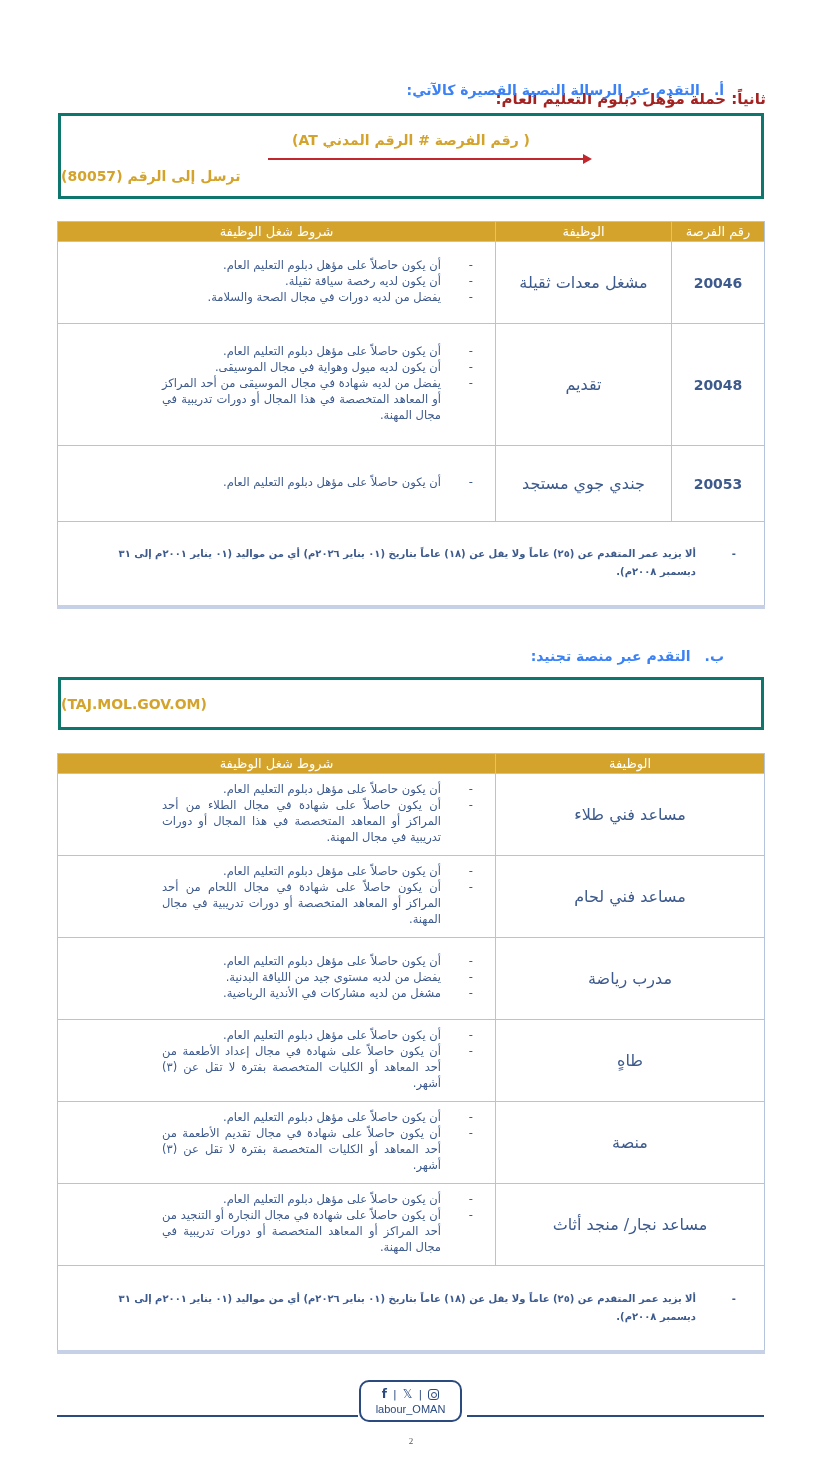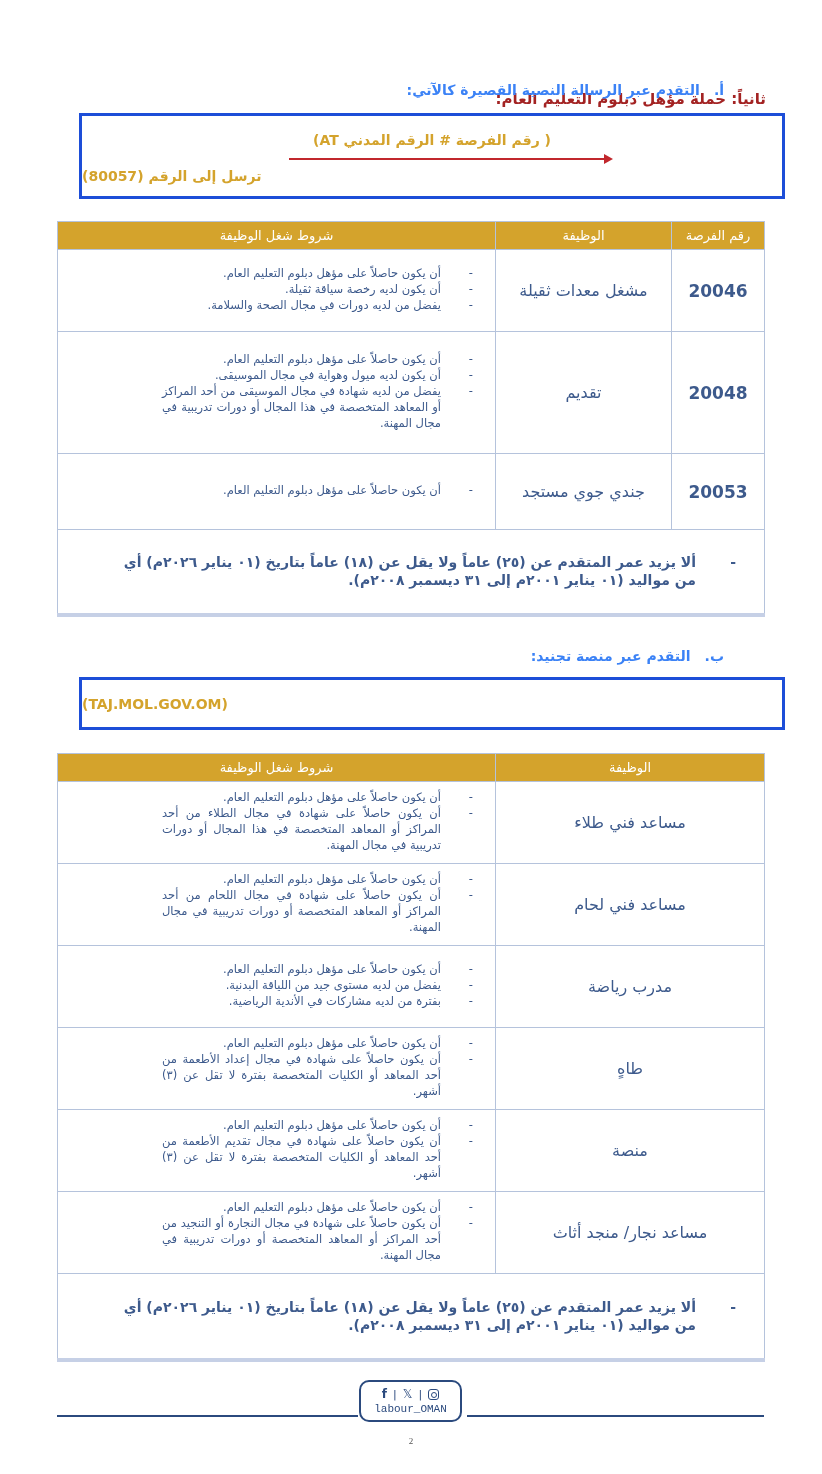--- a/index.html
+++ b/index.html
@@ -5,54 +5,54 @@
   * { box-sizing: border-box; margin: 0; padding: 0; }
   html, body { width: 822px; height: 1474px; background: #ffffff; }
   body { position: relative; font-family: "DejaVu Sans", "Liberation Sans", sans-serif; color: #3d5a8c; overflow: hidden; }
 
   .heading-main { position: absolute; right: 56px; top: 54px; direction: rtl; font-size: 15px; font-weight: bold; color: #a32323; margin-top: 36px; }
   .sub-heading { position: absolute; direction: rtl; font-size: 14px; font-weight: bold; color: #3b82f6; }
   .sub-heading .marker { display: inline-block; margin-left: 14px; }
   .sub-a { right: 98px; top: 82px; }
   .sub-b { right: 98px; top: 648px; }
 
-  .box { position: absolute; left: 58px; width: 706px; border: 3px solid #1d4ed8; background: #fff; margin-left: 21px; }
+  .box { position: absolute; left: 58px; width: 706px; border: 3px solid #0f766e; background: #fff; }
   .sms-box { top: 113px; height: 86px; }
   .sms-line1 { position: absolute; left: 0; right: 0; top: 16px; text-align: center; direction: rtl; font-size: 14px; font-weight: bold; color: #d4a32c; }
   .sms-arrow { position: absolute; left: 207px; top: 42px; width: 316px; height: 2px; background: #c1272d; }
   .sms-arrow::after { content: ""; position: absolute; right: -8px; top: -4px; border-left: 9px solid #c1272d; border-top: 5px solid transparent; border-bottom: 5px solid transparent; }
   .sms-line2 { position: absolute; left: 0; right: 0; top: 52px; text-align: left; direction: rtl; font-size: 14px; font-weight: bold; color: #d4a32c; }
 
   .url-box { top: 677px; height: 53px; }
   .url-text { position: absolute; left: 0; right: 0; top: 16px; text-align: left; font-size: 14px; font-weight: bold; color: #d4a32c; }
 
   table { position: absolute; left: 57px; width: 708px; border-collapse: collapse; direction: rtl; table-layout: fixed; }
-  table th { background: #d4a32c; color: #ffffff; font-weight: normal; font-size: 13px; height: 28px; border: 1px solid #b5c3dc; }
+  table th { background: #d4a32c; color: #ffffff; font-weight: normal; font-size: 13px; height: 20px; border: 1px solid #b5c3dc; }
   table td { border: 1.5px solid #b5c3dc; font-size: 11.5px; color: #3d5a8c; vertical-align: middle; }
   .t1 { top: 221px; }
   .t2 { top: 753px; }
   .col-num { width: 93px; }
   .col-job { width: 176px; }
-  .cell-num { text-align: center; font-size: 17px; font-weight: bold; color: #3d5a8c; }
+  .cell-num { text-align: center; font-size: 14px; font-weight: bold; color: #3d5a8c; }
   .cell-job { text-align: center; font-size: 16px; }
   .cell-cond { padding: 4px 22px 8px 104px; }
   .cell-cond ul { list-style: none; }
   .cell-cond li { position: relative; padding-right: 32px; line-height: 16px; text-align: justify; }
   .cell-cond li::before { content: "-"; position: absolute; right: 0; top: 0; }
   .note-cell { padding: 18px 28px 18px 50px; border-bottom: 4px solid #c6d0e6 !important; }
-  .note-cell p { position: relative; padding-right: 40px; font-weight: bold; font-size: 14px; line-height: 18px; color: #3d5a8c; }
+  .note-cell p { position: relative; padding-right: 40px; font-weight: bold; font-size: 10px; line-height: 18px; color: #3d5a8c; }
   .note-cell p::before { content: "-"; position: absolute; right: 0; top: 0; }
 
   .footer-line { position: absolute; top: 1415px; height: 2px; background: #2b4a7e; }
   .footer-line.left { left: 57px; width: 301px; }
   .footer-line.right { left: 467px; width: 297px; }
   .social-box { position: absolute; left: 359px; top: 1380px; width: 103px; height: 42px; border: 2px solid #2b4a7e; border-radius: 10px; text-align: center; color: #2b4a7e; }
   .social-icons { display: flex; justify-content: center; align-items: center; gap: 6px; margin-top: 4px; font-size: 12px; height: 16px; }
   .social-icons .sep { font-size: 11px; color: #2b4a7e; }
-  .social-handle { font-family: Liberation Mono, monospace; font-size: 11px; margin-top: 1px; }
+  .social-handle { font-family: Liberation Sans, sans-serif; font-size: 11px; margin-top: 1px; }
   .ig { display: inline-block; width: 11px; height: 11px; border: 1.5px solid #2b4a7e; border-radius: 3px; position: relative; }
   .ig::after { content: ""; position: absolute; left: 2px; top: 2px; width: 4px; height: 4px; border: 1.2px solid #2b4a7e; border-radius: 50%; }
   .page-number { position: absolute; left: 0; right: 0; top: 1436px; text-align: center; font-family: "Liberation Serif", serif; font-size: 9px; color: #555; }
 </style>
 </head>
 <body>
 
 <div class="heading-main">ثانياً: حملة مؤهل دبلوم التعليم العام:</div>
 
 <div class="sub-heading sub-a">
@@ -155,21 +155,21 @@
         <li>أن يكون حاصلاً على شهادة في مجال اللحام من أحد المراكز أو المعاهد المتخصصة أو دورات تدريبية في مجال المهنة.</li>
       </ul>
         </td>
     </tr>
     <tr style="height:82px;">
       <td class="cell-job">مدرب رياضة</td>
       <td class="cell-cond">
           <ul>
         <li>أن يكون حاصلاً على مؤهل دبلوم التعليم العام.</li>
         <li>يفضل من لديه مستوى جيد من اللياقة البدنية.</li>
-        <li>بفترة من لديه مشاركات في الأندية الرياضية.</li>
+        <li>مشغل من لديه مشاركات في الأندية الرياضية.</li>
       </ul>
         </td>
     </tr>
     <tr style="height:82px;">
       <td class="cell-job">طاهٍ</td>
       <td class="cell-cond">
           <ul>
         <li>أن يكون حاصلاً على مؤهل دبلوم التعليم العام.</li>
         <li>أن يكون حاصلاً على شهادة في مجال إعداد الأطعمة من أحد المعاهد أو الكليات المتخصصة بفترة لا تقل عن (٣) أشهر.</li>
       </ul>

